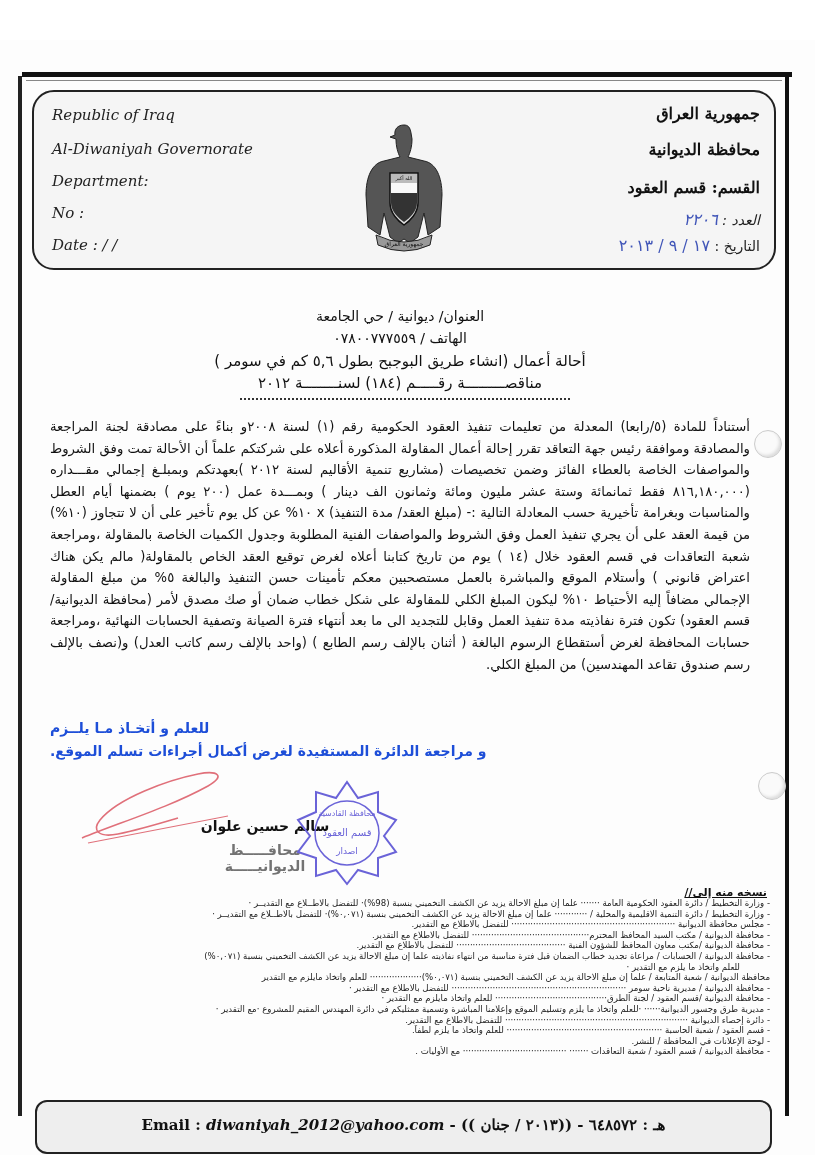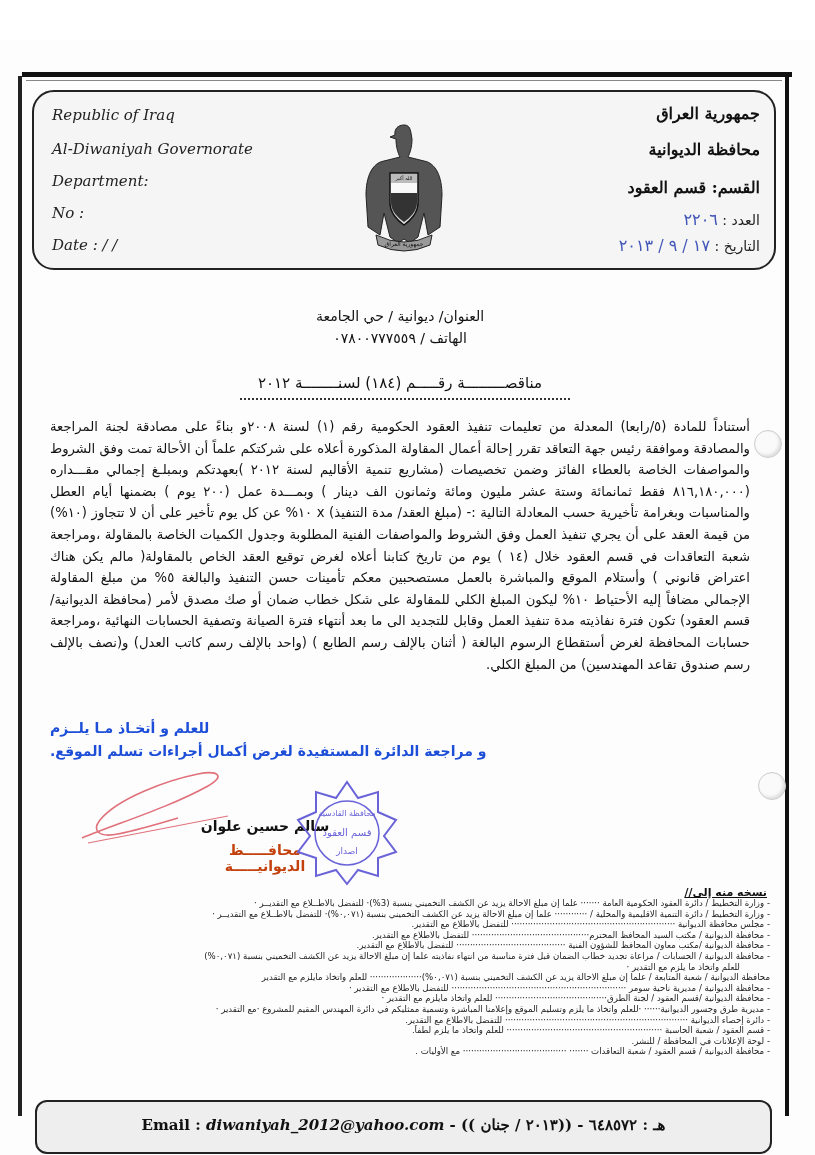--- a/index.html
+++ b/index.html
@@ -25,21 +25,21 @@
   
   .addr { position:absolute; left:150px; width:500px; text-align:center; direction:rtl; font-size:14px; color:#111; }
   .dots { position:absolute; left:240px; top:358px; width:330px; border-top:2px dotted #333; }
 
   
   .body-text { position:absolute; left:50px; top:376px; width:700px; direction:rtl; text-align:justify; text-align-last:right; font-size:13.2px; line-height:21.6px; color:#111; }
   .closing { position:absolute; width:700px; left:50px; text-align:left; direction:rtl; font-weight:bold; font-size:14px; color:#1d4ed8; }
 
   
   .sig-name { position:absolute; left:190px; top:778px; direction:rtl; font-weight:bold; font-size:14px; color:#111; text-align:center; width:150px; }
-  .sig-title { position:absolute; left:190px; top:802px; direction:rtl; font-weight:bold; font-size:14px; color:#c2410c; text-align:center; width:150px; }
+  .sig-title { position:absolute; left:190px; top:802px; direction:rtl; font-weight:bold; font-size:14px; color:#737373; text-align:center; width:150px; }
   .signature-mark { position:absolute; left:78px; top:728px; width:150px; height:80px; }
   .stamp { position:absolute; left:292px; top:738px; width:110px; height:110px; }
 
   
   .copies-title { position:absolute; right:48px; top:846px; direction:rtl; font-size:11px; font-weight:bold; text-decoration:underline; color:#111; }
   .copies { position:absolute; left:50px; top:858px; width:720px; direction:rtl; font-size:8.6px; line-height:10.6px; color:#222; margin:0; padding:0; list-style:none; }
   .copies li { white-space:nowrap; overflow:hidden; text-align:right; }
 
   
   .footer-box { position:absolute; left:35px; top:1060px; width:733px; height:50px; border:2px solid #222; border-radius:12px; background:#eeeeee; }
@@ -73,32 +73,33 @@
       <rect x="37" y="66" width="26" height="10" fill="#f8f8f8"></rect>
       <path d="M37 76 L63 76 L63 86 C63 94 56 101 50 105 C44 101 37 94 37 86 Z" fill="#333"></path>
       <path d="M22 118 Q50 132 78 118 L76 128 Q50 140 24 128 Z" fill="#999" stroke="#222" stroke-width="1"></path>
       <text x="50" y="129" font-size="6" text-anchor="middle" fill="#111">جمهورية العراق</text>
       <text x="50" y="63" font-size="5" text-anchor="middle" fill="#111">الله أكبر</text>
     </svg>
 
     <div class="hdr-ar" style="top:12px;">جمهورية العراق</div>
     <div class="hdr-ar" style="top:48px;">محافظة الديوانية</div>
     <div class="hdr-ar" style="top:86px;">القسم: قسم العقود</div>
-    <div class="hdr-ar-small" style="top:118px;">
+    <div class="hdr-ar-small" style="top:118px;font-style:italic;">
       <span>العدد :</span>
       <span class="hand">٢٢٠٦</span>
     </div>
     <div class="hdr-ar-small" style="top:144px;">
       <span>التاريخ :</span>
       <span class="hand">١٧ / ٩ / ٢٠١٣</span>
     </div>
   </div>
 
   <div class="addr" style="top:268px;">العنوان/ ديوانية / حي الجامعة</div>
   <div class="addr" style="top:290px;">الهاتف / ٠٧٨٠٠٧٧٧٥٥٩</div>
+  <div class="addr" style="top:312px; font-size:15px;">أحالة أعمال (انشاء طريق البوجبح بطول ٥,٦ كم في سومر )</div>
   <div class="addr" style="top:334px; font-size:15px;">مناقصـــــــــة رقـــــم (١٨٤) لسنــــــــة ٢٠١٢</div>
   <div class="dots"></div>
 
   <div class="body-text">أستناداً للمادة (٥/رابعا) المعدلة من تعليمات تنفيذ العقود الحكومية رقم (١) لسنة ٢٠٠٨و بناءً على مصادقة لجنة المراجعة والمصادقة وموافقة رئيس جهة التعاقد تقرر إحالة أعمال المقاولة المذكورة أعلاه على شركتكم علماً أن الأحالة تمت وفق الشروط والمواصفات الخاصة بالعطاء الفائز وضمن تخصيصات (مشاريع تنمية الأقاليم لسنة ٢٠١٢ )بعهدتكم وبمبلـغ إجمالي مقـــداره (٨١٦,١٨٠,٠٠٠ فقط ثمانمائة وستة عشر مليون ومائة وثمانون الف دينار ) وبمـــدة عمل (٢٠٠ يوم ) بضمنها أيام العطل والمناسبات وبغرامة تأخيرية حسب المعادلة التالية :- (مبلغ العقد/ مدة التنفيذ) x ١٠% عن كل يوم تأخير على أن لا تتجاوز (١٠%) من قيمة العقد على أن يجري تنفيذ العمل وفق الشروط والمواصفات الفنية المطلوبة وجدول الكميات الخاصة بالمقاولة ،ومراجعة شعبة التعاقدات في قسم العقود خلال (١٤ ) يوم من تاريخ كتابنا أعلاه لغرض توقيع العقد الخاص بالمقاولة( مالم يكن هناك اعتراض قانوني ) وأستلام الموقع والمباشرة بالعمل مستصحبين معكم تأمينات حسن التنفيذ والبالغة ٥% من مبلغ المقاولة الإجمالي مضافاً إليه الأحتياط ١٠% ليكون المبلغ الكلي للمقاولة على شكل خطاب ضمان أو صك مصدق لأمر (محافظة الديوانية/قسم العقود) تكون فترة نفاذيته مدة تنفيذ العمل وقابل للتجديد الى ما بعد أنتهاء فترة الصيانة وتصفية الحسابات النهائية ،ومراجعة حسابات المحافظة لغرض أستقطاع الرسوم البالغة ( أثنان بالإلف رسم الطابع ) (واحد بالإلف رسم كاتب العدل) و(نصف بالإلف رسم صندوق تقاعد المهندسين) من المبلغ الكلي.</div>
   <div class="closing" style="top:680px;">للعلم و أتخـاذ مـا يلــزم</div>
   <div class="closing" style="top:703px;">و مراجعة الدائرة المستفيدة لغرض أكمال أجراءات تسلم الموقع.</div>
 
   <svg class="signature-mark" viewBox="0 0 150 80">
     <path d="M4 70 C40 55 90 40 130 18 C148 8 140 2 120 6 C90 12 40 30 22 52 C14 62 20 70 40 66 C60 62 80 56 100 50" fill="none" stroke="#e0707a" stroke-width="1.6"></path>
     <path d="M10 75 L150 48" fill="none" stroke="#e0707a" stroke-width="1.2"></path>
@@ -109,21 +110,21 @@
   <svg class="stamp" viewBox="0 0 110 110">
     <polygon points="55,4 66,20 86,14 86,34 104,42 92,58 104,74 86,80 86,98 66,92 55,106 44,92 24,98 24,80 6,74 18,58 6,42 24,34 24,14 44,20" fill="none" stroke="#6a63d8" stroke-width="2"></polygon>
     <circle cx="55" cy="55" r="32" fill="none" stroke="#6a63d8" stroke-width="1.5"></circle>
     <text x="55" y="38" font-size="8" text-anchor="middle" fill="#6a63d8">محافظة القادسية</text>
     <text x="55" y="58" font-size="10" text-anchor="middle" fill="#6a63d8">قسم العقود</text>
     <text x="55" y="76" font-size="9" text-anchor="middle" fill="#6a63d8">اصدار</text>
   </svg>
 
   <div class="copies-title">نسخه منه إلى//</div>
   <ul class="copies">
-    <li>- وزارة التخطيط / دائرة العقود الحكومية العامة ······· علما إن مبلغ الاحالة يزيد عن الكشف التخميني بنسبة (3%)· للتفضل بالاطــلاع مع التقديــر ·</li>
+    <li>- وزارة التخطيط / دائرة العقود الحكومية العامة ······· علما إن مبلغ الاحالة يزيد عن الكشف التخميني بنسبة (98%)· للتفضل بالاطــلاع مع التقديــر ·</li>
     <li>- وزارة التخطيط / دائرة التنمية الاقليمية والمحلية / ············ علما إن مبلغ الاحالة يزيد عن الكشف التخميني بنسبة (٠,٠٧١%)· للتفضل بالاطــلاع مع التقديــر ·</li>
     <li>- مجلس محافظة الديوانية ···························································· للتفضل بالاطلاع مع التقدير.</li>
     <li>- محافظة الديوانية / مكتب السيد المحافظ المحترم··········································· للتفضل بالاطلاع مع التقدير.</li>
     <li>- محافظة الديوانية /مكتب معاون المحافظ للشؤون الفنية ········································ للتفضل بالاطلاع مع التقدير.</li>
     <li>- محافظة الديوانية / الحسابات / مراعاة تجديد خطاب الضمان قبل فترة مناسبة من انتهاء نفاذيته  علما إن مبلغ الاحالة يزيد عن الكشف التخميني بنسبة (٠,٠٧١%)</li>
     <li style="padding-right:30px;">للعلم واتخاذ ما يلزم مع التقدير ·</li>
     <li>محافظة الديوانية / شعبة المتابعة /  علما إن مبلغ الاحالة يزيد عن الكشف التخميني بنسبة (٠,٠٧١%)··················· للعلم واتخاذ مايلزم مع التقدير</li>
     <li>- محافظة الديوانية / مديرية ناحية سومر ································································ للتفضل بالاطلاع مع التقدير ·</li>
     <li>- محافظة الديوانية /قسم العقود / لجنة الطرق········································· للعلم واتخاذ مايلزم مع التقدير ·</li>
     <li>- مديرية طرق وجسور الديوانية······ ·للعلم واتخاذ ما يلزم وتسليم الموقع وإعلامنا المباشرة وتسمية ممثليكم في دائرة المهندس المقيم للمشروع ·مع التقدير ·</li>

